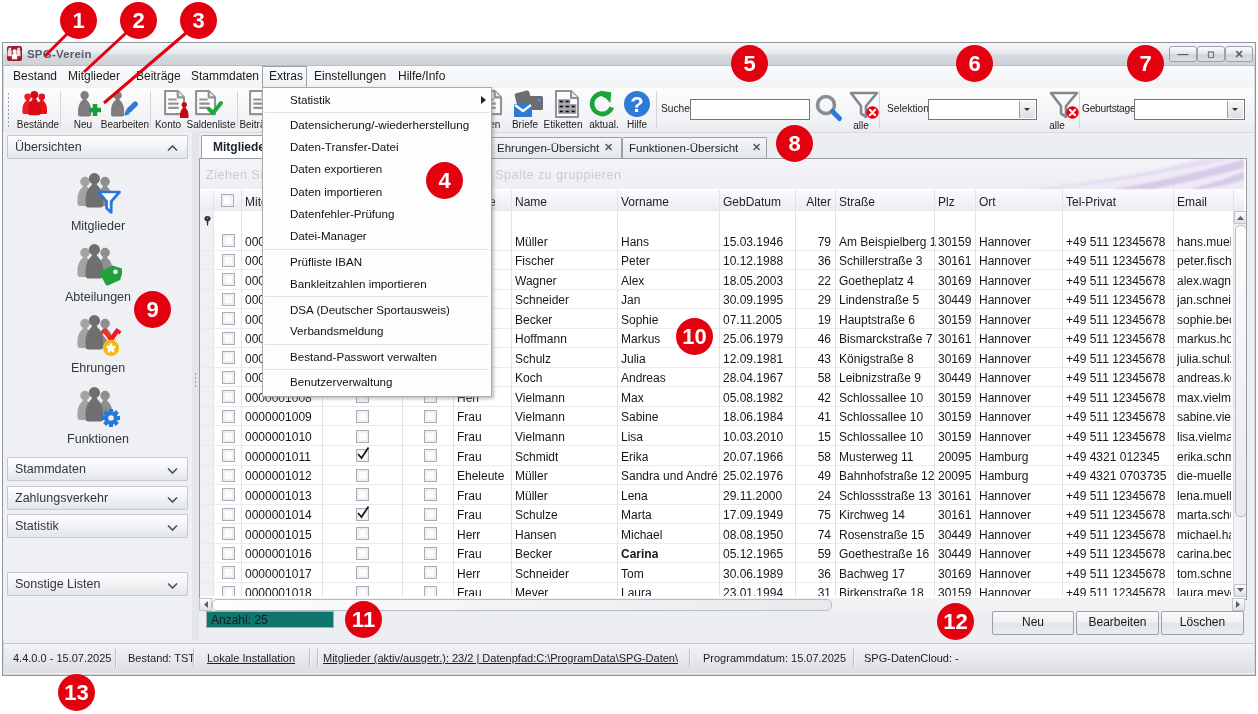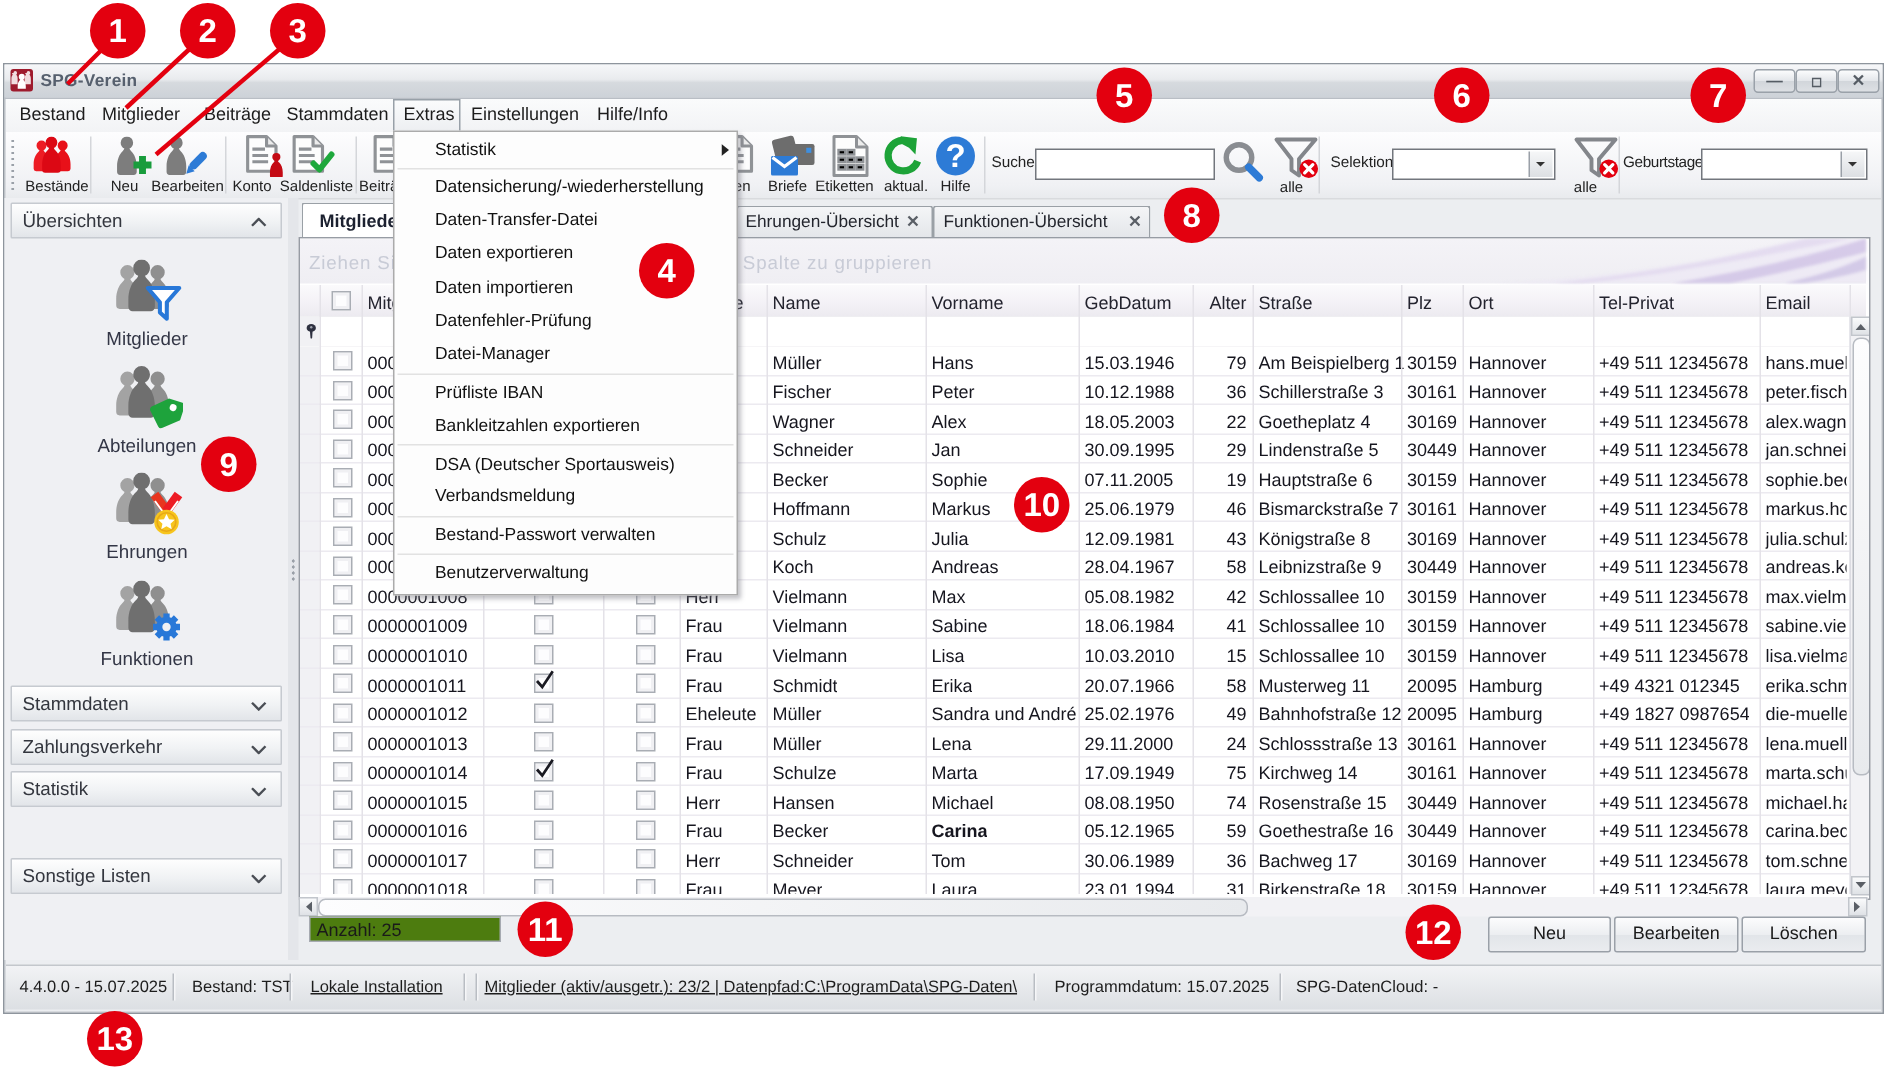--- a/index.html
+++ b/index.html
@@ -564,21 +564,21 @@
               <div class="cbx" style="left:156px;"></div>
               <div class="cbx" style="left:224px;"></div>
               <span class="cell" style="left:257px;">Eheleute</span>
               <span class="cell" style="left:315px;">Müller</span>
               <span class="cell" style="left:421px;">Sandra und André</span>
               <span class="cell" style="left:523px;">25.02.1976</span>
               <span class="cell" style="left:595px;width:36px;text-align:right;">49</span>
               <span class="cell" style="left:639px;">Bahnhofstraße 12</span>
               <span class="cell" style="left:738px;">20095</span>
               <span class="cell" style="left:779px;">Hamburg</span>
-              <span class="cell" style="left:866px;">+49 1827 0987654</span>
+              <span class="cell" style="left:866px;">+49 4321 0703735</span>
               <span class="cell" style="left:977px;width:54px;">die-muellers@web.de</span>
             </div>
         <div class="row" style="top:254.15px;">
               <div class="cbx" style="left:22px;"></div>
               <span class="cell" style="left:45px;">0000001013</span>
               <div class="cbx" style="left:156px;"></div>
               <div class="cbx" style="left:224px;"></div>
               <span class="cell" style="left:257px;">Frau</span>
               <span class="cell" style="left:315px;">Müller</span>
               <span class="cell" style="left:421px;">Lena</span>
@@ -706,21 +706,21 @@
         <svg class="ab" style="left:4px;top:3px;" width="5" height="7">
             <path d="M5 0L1 3.5 5 7z" fill="#5a5f66"></path>
           </svg>
         <div class="thumb" style="left:13px;top:1px;width:618px;height:10px;"></div>
         <div class="sbtn" style="left:1033px;top:0;"></div>
         <svg class="ab" style="left:1037px;top:3px;" width="5" height="7">
             <path d="M0 0l4 3.5L0 7z" fill="#5a5f66"></path>
           </svg>
       </div>
       <div class="ab" style="left:0;top:479px;width:1046px;height:29px;">
-        <div class="ab" style="left:7px;top:0;width:126px;height:15px;border:1px solid #a6aab1;background:#4d7c0f;">
+        <div class="ab" style="left:7px;top:0;width:126px;height:15px;border:1px solid #a6aab1;background:#0f766e;">
           <span style="position:absolute;left:4px;top:1px;font-size:12px;color:#1a1a1a;">Anzahl: 25</span>
         </div>
         <div class="ab btn3" style="left:793px;width:80px;">Neu</div>
         <div class="ab btn3" style="left:877px;width:81px;">Bearbeiten</div>
         <div class="ab btn3" style="left:962px;width:81px;">Löschen</div>
       </div>
     </div>
     <div class="ab statusbar">
       <span class="ab sb-item" style="left:9px;">4.4.0.0 - 15.07.2025</span>
       <div class="ab sb-sep" style="left:111px;"></div>
@@ -743,21 +743,21 @@
       </svg>
     <div class="dsep" style="top:24px;"></div>
     <span class="ditem" style="top:30px;">Datensicherung/-wiederherstellung</span>
     <span class="ditem" style="top:52px;">Daten-Transfer-Datei</span>
     <span class="ditem" style="top:74px;">Daten exportieren</span>
     <span class="ditem" style="top:97px;">Daten importieren</span>
     <span class="ditem" style="top:119px;">Datenfehler-Prüfung</span>
     <span class="ditem" style="top:141px;">Datei-Manager</span>
     <div class="dsep" style="top:161px;"></div>
     <span class="ditem" style="top:167px;">Prüfliste IBAN</span>
-    <span class="ditem" style="top:189px;">Bankleitzahlen exportieren</span>
+    <span class="ditem" style="top:189px;">Bankleitzahlen importieren</span>
     <div class="dsep" style="top:208px;"></div>
     <span class="ditem" style="top:215px;">DSA (Deutscher Sportausweis)</span>
     <span class="ditem" style="top:236px;">Verbandsmeldung</span>
     <div class="dsep" style="top:256px;"></div>
     <span class="ditem" style="top:262px;">Bestand-Passwort verwalten</span>
     <div class="dsep" style="top:281px;"></div>
     <span class="ditem" style="top:287px;">Benutzerverwaltung</span>
   </div>
   <svg class="ab" style="left:0;top:0;" width="1258" height="714" viewBox="0 0 1258 714" pointer-events="none">
     <path d="M68 33L45 56" stroke="#e3000f" stroke-width="3"></path>

